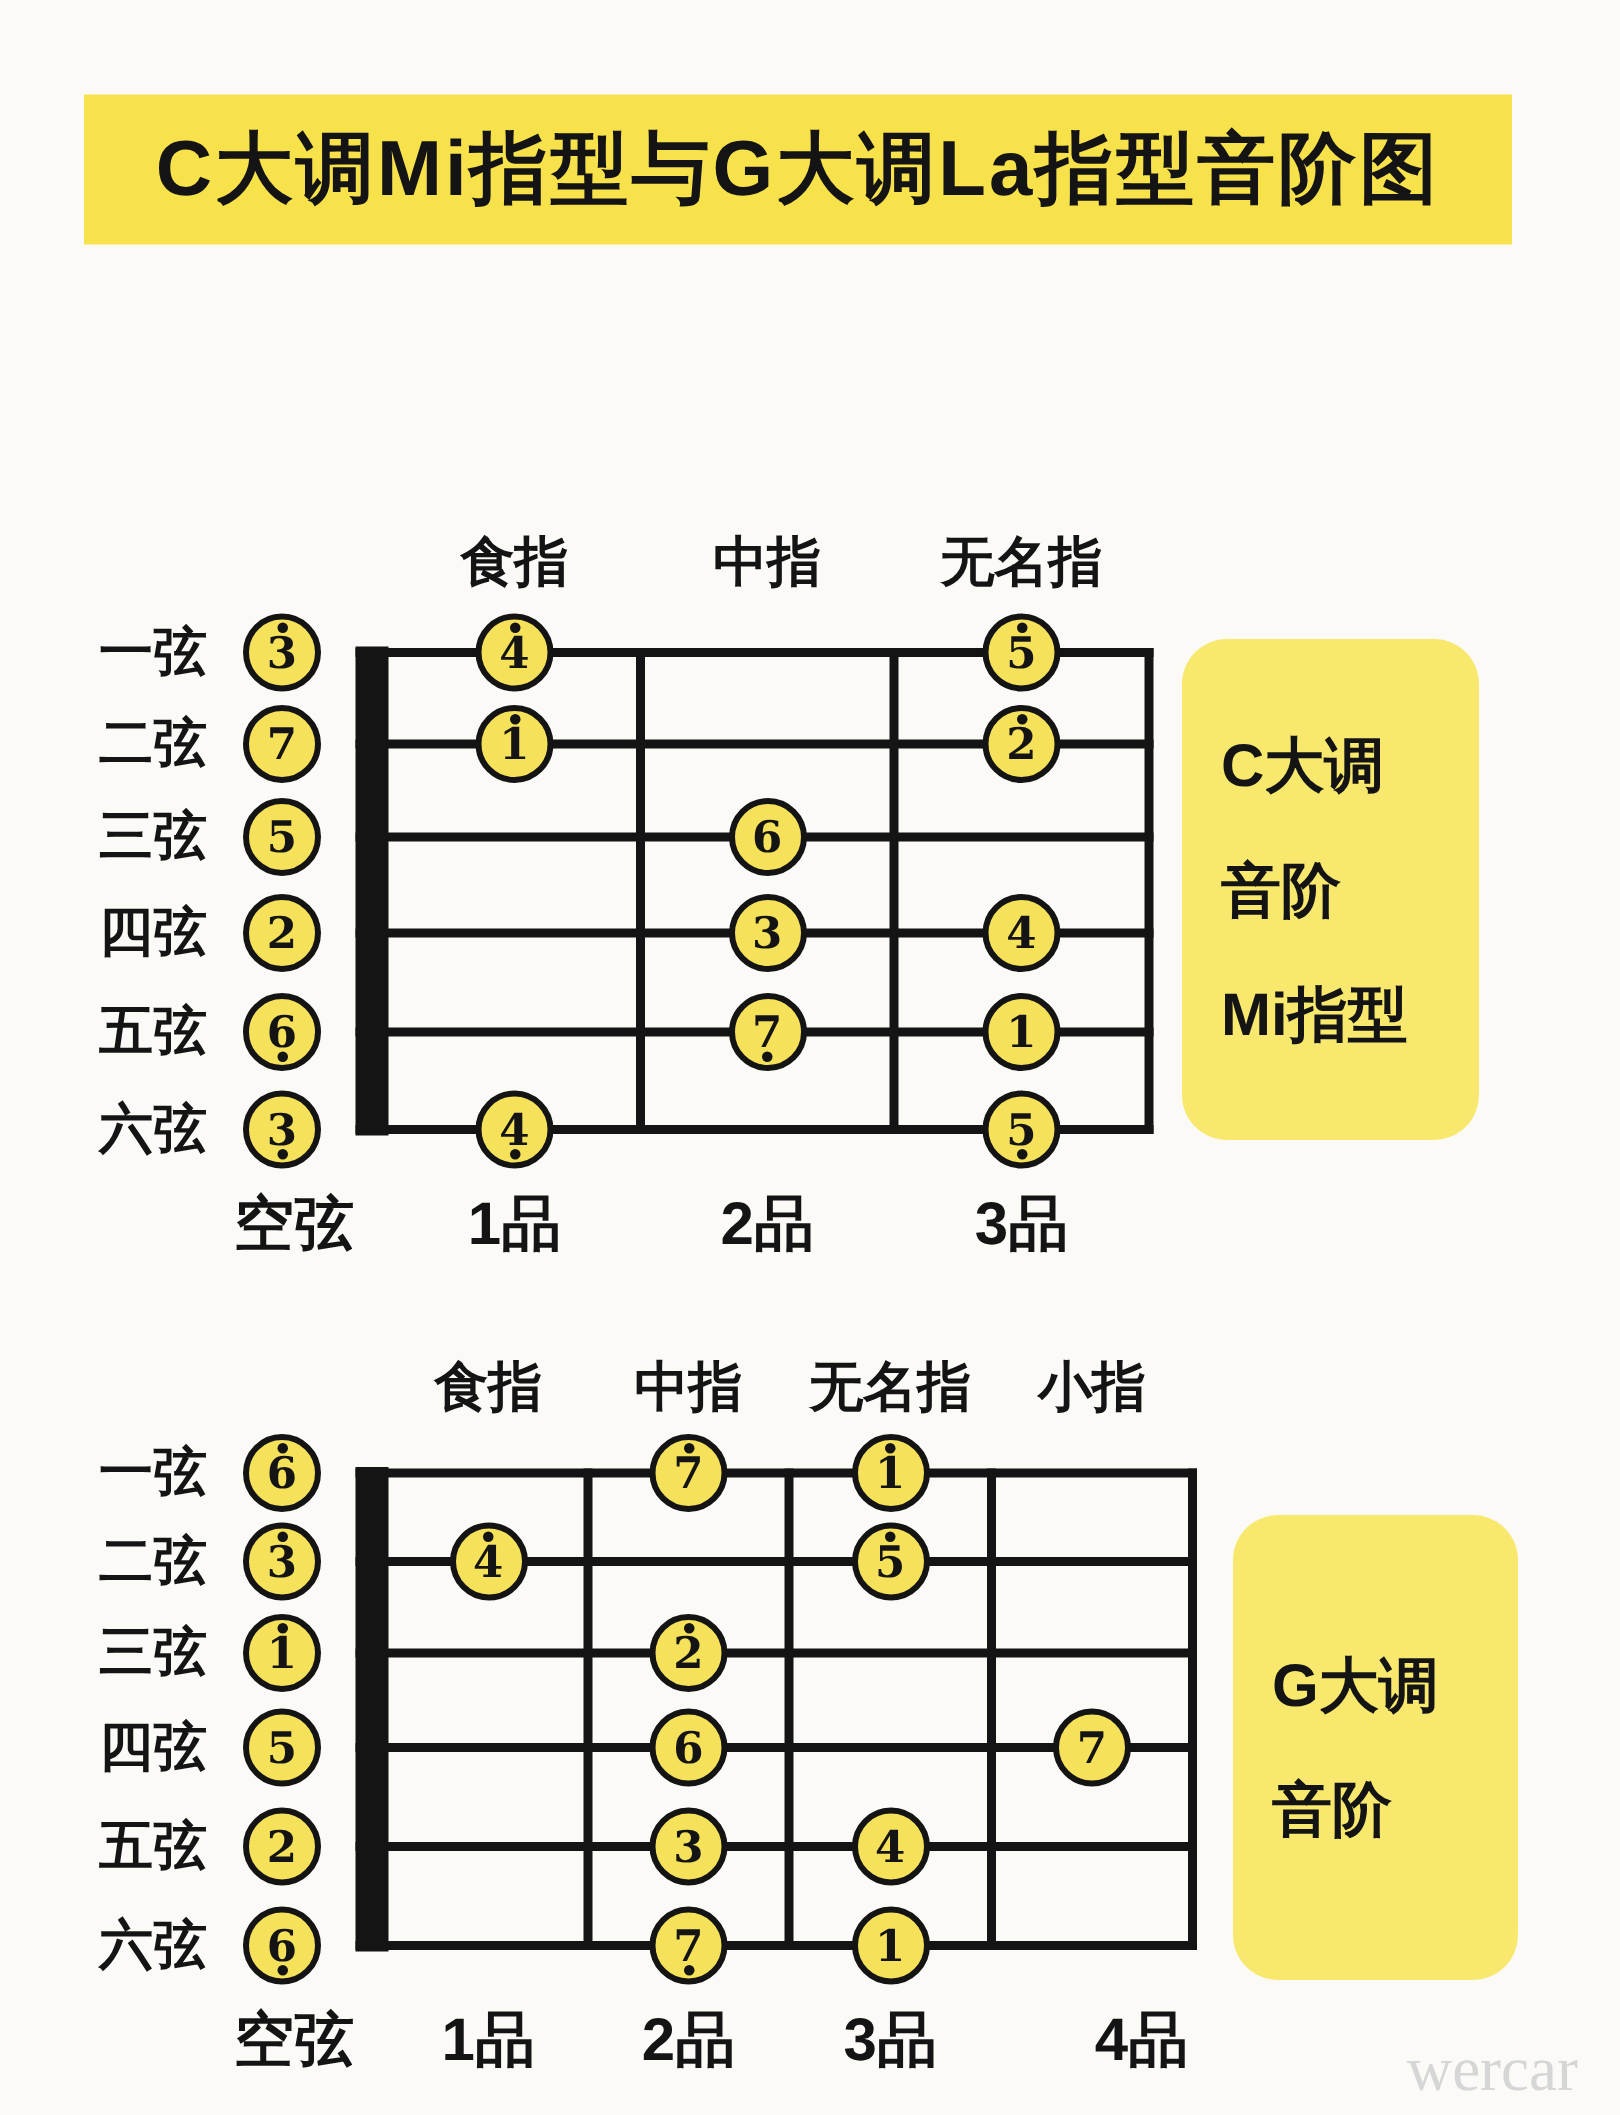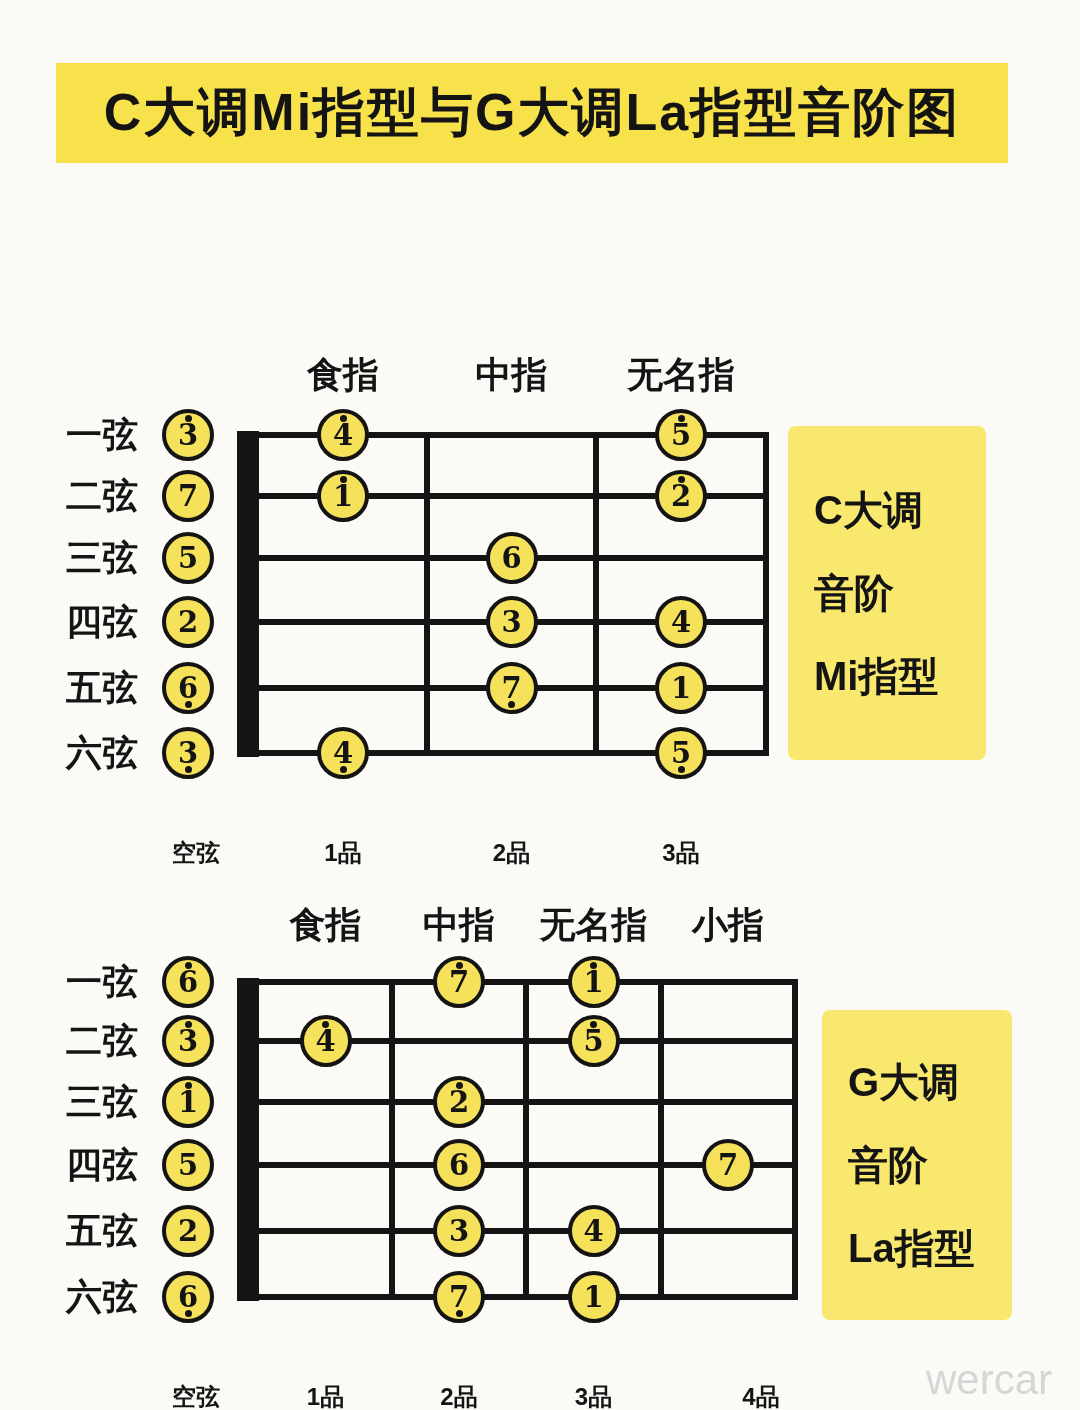--- a/index.html
+++ b/index.html
@@ -35,21 +35,21 @@
   .diagram-layer { position: absolute; inset: 0; padding-left: 24px; }
 
   .lbl {
     position: absolute;
     transform: translate(-50%, -50%);
     font-weight: 800;
     white-space: nowrap;
   }
   .finger-lbl  { font-size: 36px; }
   .string-lbl  { font-size: 36px; }
-  .bottom-lbl  { font-size: 24px; margin-top: 37px; }
+  .bottom-lbl  { font-size: 40px; }
 
   .string-line {
     position: absolute;
     height: 6px;
     background: var(--c-line, #111);
   }
   .fret-wire {
     position: absolute;
     width: 6px;
     background: var(--c-line, #111);
@@ -79,33 +79,33 @@
     border-radius: 50%;
     background: var(--c-line, #111);
     left: 50%; margin-left: -3.5px;
   }
   .dot-high { top: 2px; }
   .dot-low  { bottom: 2px; }
 
   .side-box {
     position: absolute;
     background: var(--c-sidebox, #F8E96E);
-    border-radius: 8px;
+    border-radius: 30px;
     display: flex; flex-direction: column; justify-content: center;
     padding-left: 26px; box-sizing: border-box;
     gap: 28px;
     font-size: 40px; font-weight: 800;
   }
   .side-box-0 { left: 788px; top: 426px; width: 198px; height: 334px; }
   .side-box-1 { left: 822px; top: 1010px; width: 190px; height: 310px; }
 
   .watermark {
     position: absolute;
     right: 28px; top: 1356px;
-    font-family: Liberation Sans, sans-serif;
+    font-family: Liberation Serif, serif;
     font-size: 42px;
     color: var(--c-watermark, #D6D6D6);
   }
 </style>
 </head>
 <body>
 
 <div class="page">
 
   <div class="title-bar">
@@ -293,17 +293,16 @@
 
   <div class="side-box side-box-0">
     <div>C大调</div>
     <div>音阶</div>
     <div>Mi指型</div>
   </div>
 
   <div class="side-box side-box-1">
     <div>G大调</div>
     <div>音阶</div>
-    <div>La指型</div>
   </div>
 
   <div class="watermark">wercar</div>
 </div>
 
 </body></html>

